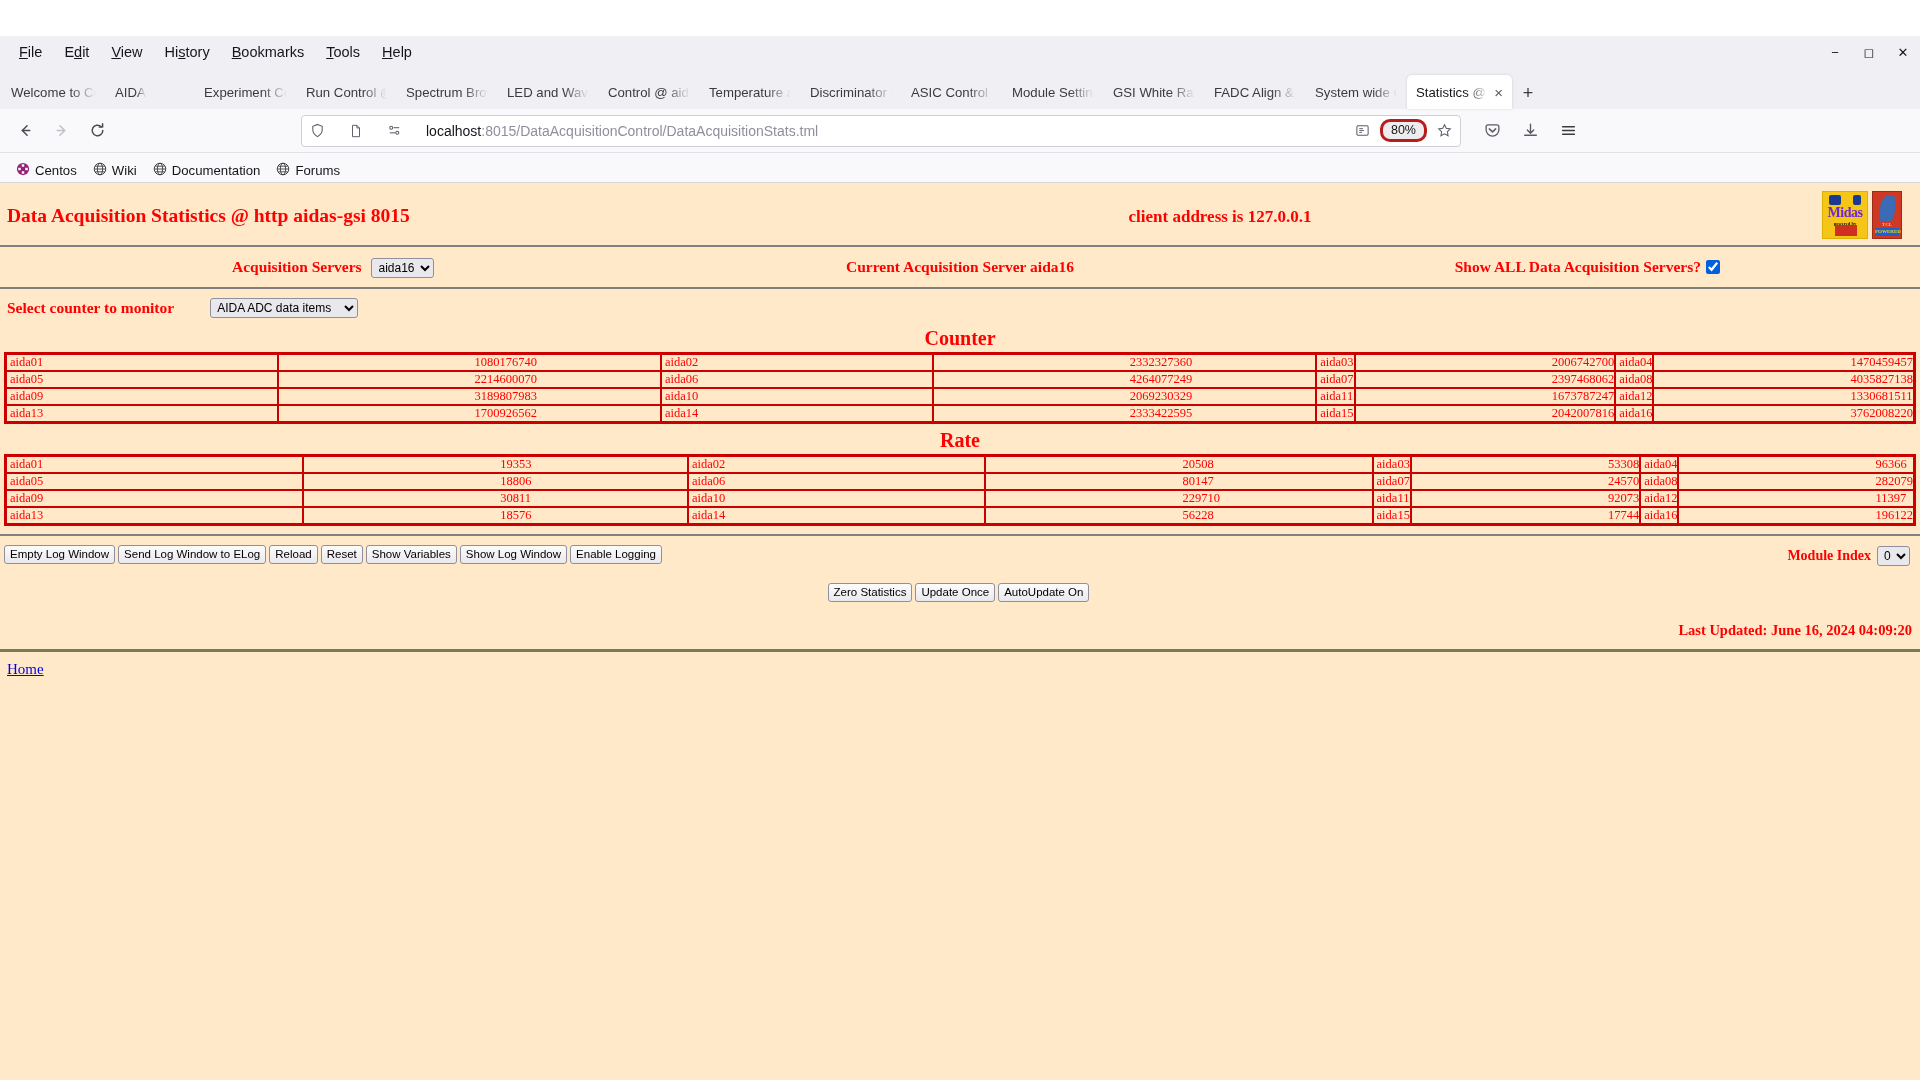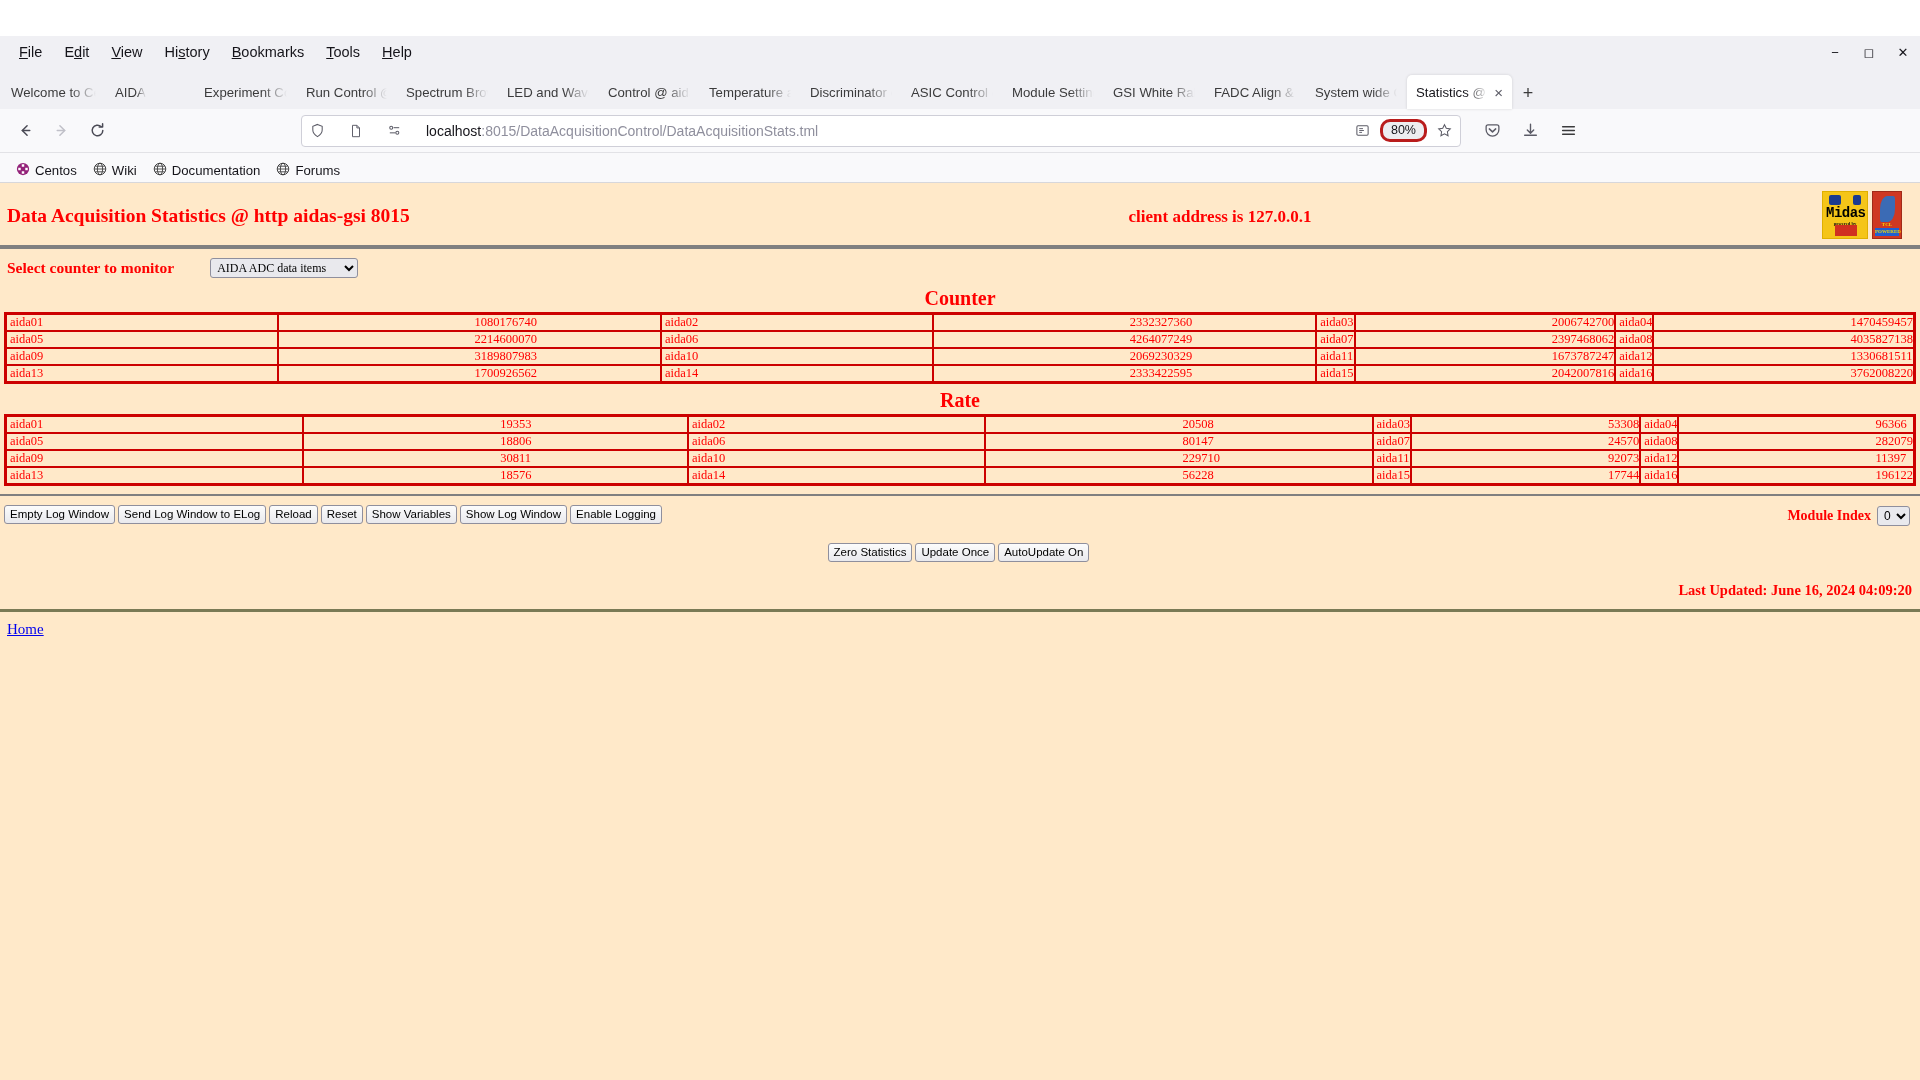--- a/index.html
+++ b/index.html
@@ -79,22 +79,22 @@
   }
   .hdr-client {
     position: absolute; left: 0; right: 0; top: 24px; text-align: center;
     color: #ff0000; font-weight: bold; font-size: 17px;
     padding-left: 520px;
   }
   .logos { position:absolute; right: 18px; top: 8px; display:flex; gap: 4px; align-items:flex-start; }
   .logo-midas { width: 46px; height: 48px; background:#f5c518; position:relative; border:1px solid #e0b000; }
   .logo-midas .lm-top { position:absolute; top:3px; left:6px; width:12px; height:10px; background:#1a3a8f; border-radius:2px; }
   .logo-midas .lm-top2 { position:absolute; top:3px; right:6px; width:8px; height:10px; background:#1a3a8f; border-radius:2px; }
-  .logo-midas .lm-text { position:absolute; top:13px; left:3px; right:3px; text-align:left;
-     font-family:Liberation Mono, monospace; font-weight:bold; font-size:14px; color:#000000; letter-spacing:-.5px;}
+  .logo-midas .lm-text { position:absolute; top:13px; left:3px; right:3px; text-align:center;
+     font-family:Liberation Serif, serif; font-weight:bold; font-size:14px; color:#6d28d9; letter-spacing:-.5px;}
   .logo-midas .lm-sub { position:absolute; bottom:12px; left:0; right:0; text-align:center; font-size:4.5px; color:#111; font-weight:bold;}
   .logo-midas .lm-bar { position:absolute; bottom:2px; left:12px; width:22px; height:11px; background:#d03020; }
   .logo-tcl { width: 30px; height: 48px; background:#cf3822; position:relative; border:1px solid #a02a18; }
   .logo-tcl .tc-swirl { position:absolute; top:4px; left:7px; width:15px; height:26px; background:#3b6bb5; border-radius: 50% 10% 50% 10%; }
   .logo-tcl .tc-t { position:absolute; bottom:11px; left:0; right:0; text-align:center; font-size:5px; color:#f5d800; font-weight:bold;}
   .logo-tcl .tc-b { position:absolute; bottom:2px; left:2px; right:2px; height:8px; background:#1f5fd0; color:#f5d800; font-size:5px; text-align:center; line-height:8px; font-weight:bold;}
 
   hr.sep { border:0; border-top: 2px solid #808080; margin: 0; }
   hr.sep2 { border:0; border-top: 2px solid #808080; margin: 0; }
 
@@ -104,21 +104,21 @@
   .srv-right { position:absolute; right: 200px; top:11px; color:#ff0000; font-weight:bold; font-size:15.5px; display:flex; align-items:center; gap:5px;}
 
   select.ffsel {
     font-family: "Liberation Sans", sans-serif; font-size: 12px; color:#000;
     background:#e9e9ed; border:1px solid #8f8f9d; border-radius: 3px; padding: 1px 2px;
     vertical-align: middle; margin-left: 6px;
   }
   input.ffchk { width: 14px; height: 14px; accent-color:#0060df; vertical-align: middle; margin:0; }
 
   .counter-sel { padding: 9px 0 4px 7px; color:#ff0000; font-weight:bold; font-size:15.5px; display:flex; align-items:center;}
-  .counter-sel select { margin-left: 36px; min-width: 148px; font-family: Liberation Serif, serif; }
+  .counter-sel select { margin-left: 36px; min-width: 148px; }
 
   .tbl-title { text-align:center; color:#ff0000; font-weight:bold; font-size:20px; margin: 5px 0 2px 0; }
 
   table.dtbl { width: calc(100% - 8px); margin: 0 4px; border-collapse: collapse; border: 3px solid #cc0000; padding-left: 22px; }
   table.dtbl td { border: 2px solid #cc0000; color:#ff0000; font-size:12.5px; font-family:"Liberation Serif", serif;
                   padding: 0 0 0 3px; height: 15px; line-height: 15px; }
   table.dtbl td.name { width: 24.5%; }
   table.dtbl td.val  { width: 25.5%; border-left: none; padding-left: 196px; }
 
   .btnrow { padding: 8px 0 0 4px; position: relative; height: 34px; }
@@ -335,20 +335,31 @@
         <div class="logo-tcl">
           <div class="tc-swirl"></div>
           <div class="tc-t">TCL</div>
           <div class="tc-b">POWERED</div>
         </div>
       </div>
     </div>
 
     <hr class="sep">
 
+    <div class="srv-row">
+      <div class="srv-left">
+        <span>Acquisition Servers</span>
+        <select class="ffsel" id="srvsel"><option>aida16</option></select>
+      </div>
+      <div class="srv-center">Current Acquisition Server aida16</div>
+      <div class="srv-right">
+        <span>Show ALL Data Acquisition Servers?</span>
+        <input class="ffchk" type="checkbox" checked="" style="">
+      </div>
+    </div>
 
     <hr class="sep2">
 
     <div class="counter-sel">
       <span>Select counter to monitor</span>
       <select class="ffsel" id="cntsel"><option>AIDA ADC data items</option></select>
     </div>
 
     <div class="tbl-title">Counter</div>
     <table class="dtbl">

